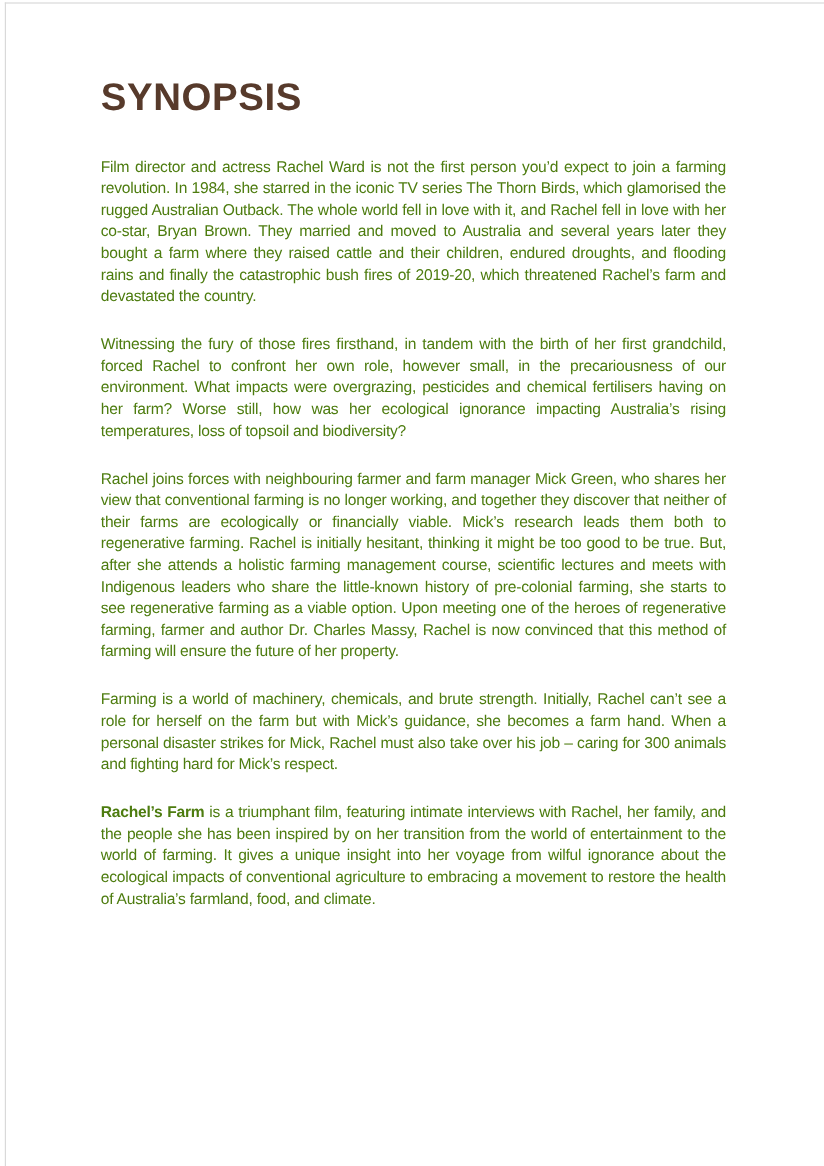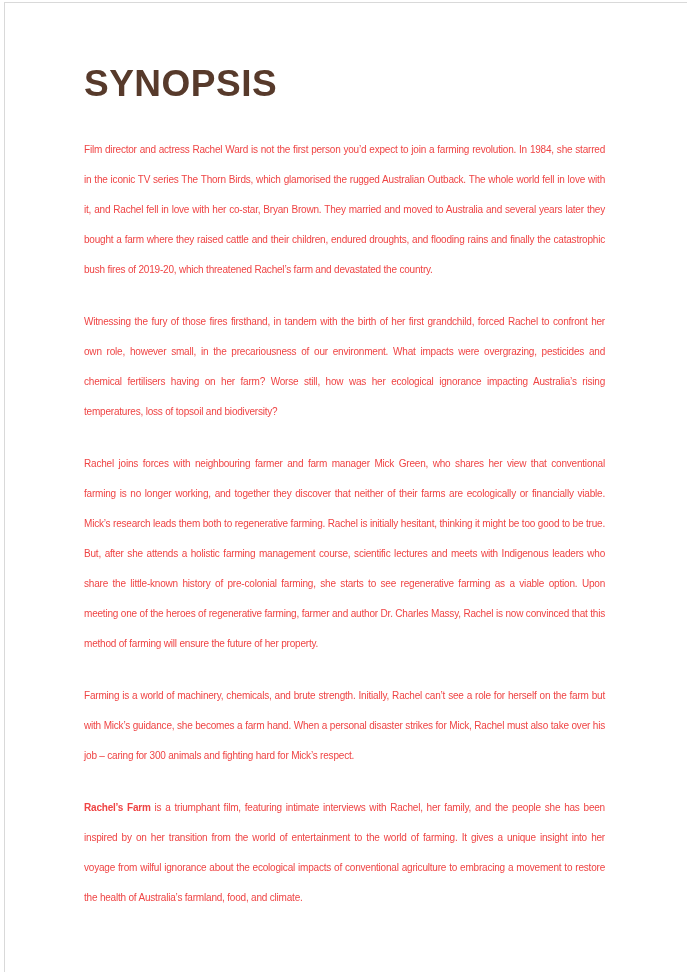--- a/index.html
+++ b/index.html
@@ -21,33 +21,33 @@
     border-top: 1px solid #d9d9d9;
     border-left: 1px solid #d9d9d9;
     box-sizing: border-box;
   }
   .content {
     box-sizing: border-box;
     padding: 60px 82px 0 79px;
   }
   h1.doc-title {
     margin: 0 0 30px 0;
-    font-size: 37px;
+    font-size: 32px;
     font-weight: 700;
     letter-spacing: 0.5px;
     color: #573a2b;
     font-family: "Liberation Sans", sans-serif;
   }
   p.body-para {
     margin: 0 0 22px 0;
-    font-size: 10px;
-    line-height: 30px;
+    font-size: 13px;
+    line-height: 18px;
     letter-spacing: -0.2px;
     text-align: justify;
-    color: #ef4444;
+    color: #4d7c0f;
   }
   p.body-para .lead {
     font-weight: 700;
   }
 </style>
 </head>
 <body>
 
 <div class="page">
   <div class="content">

